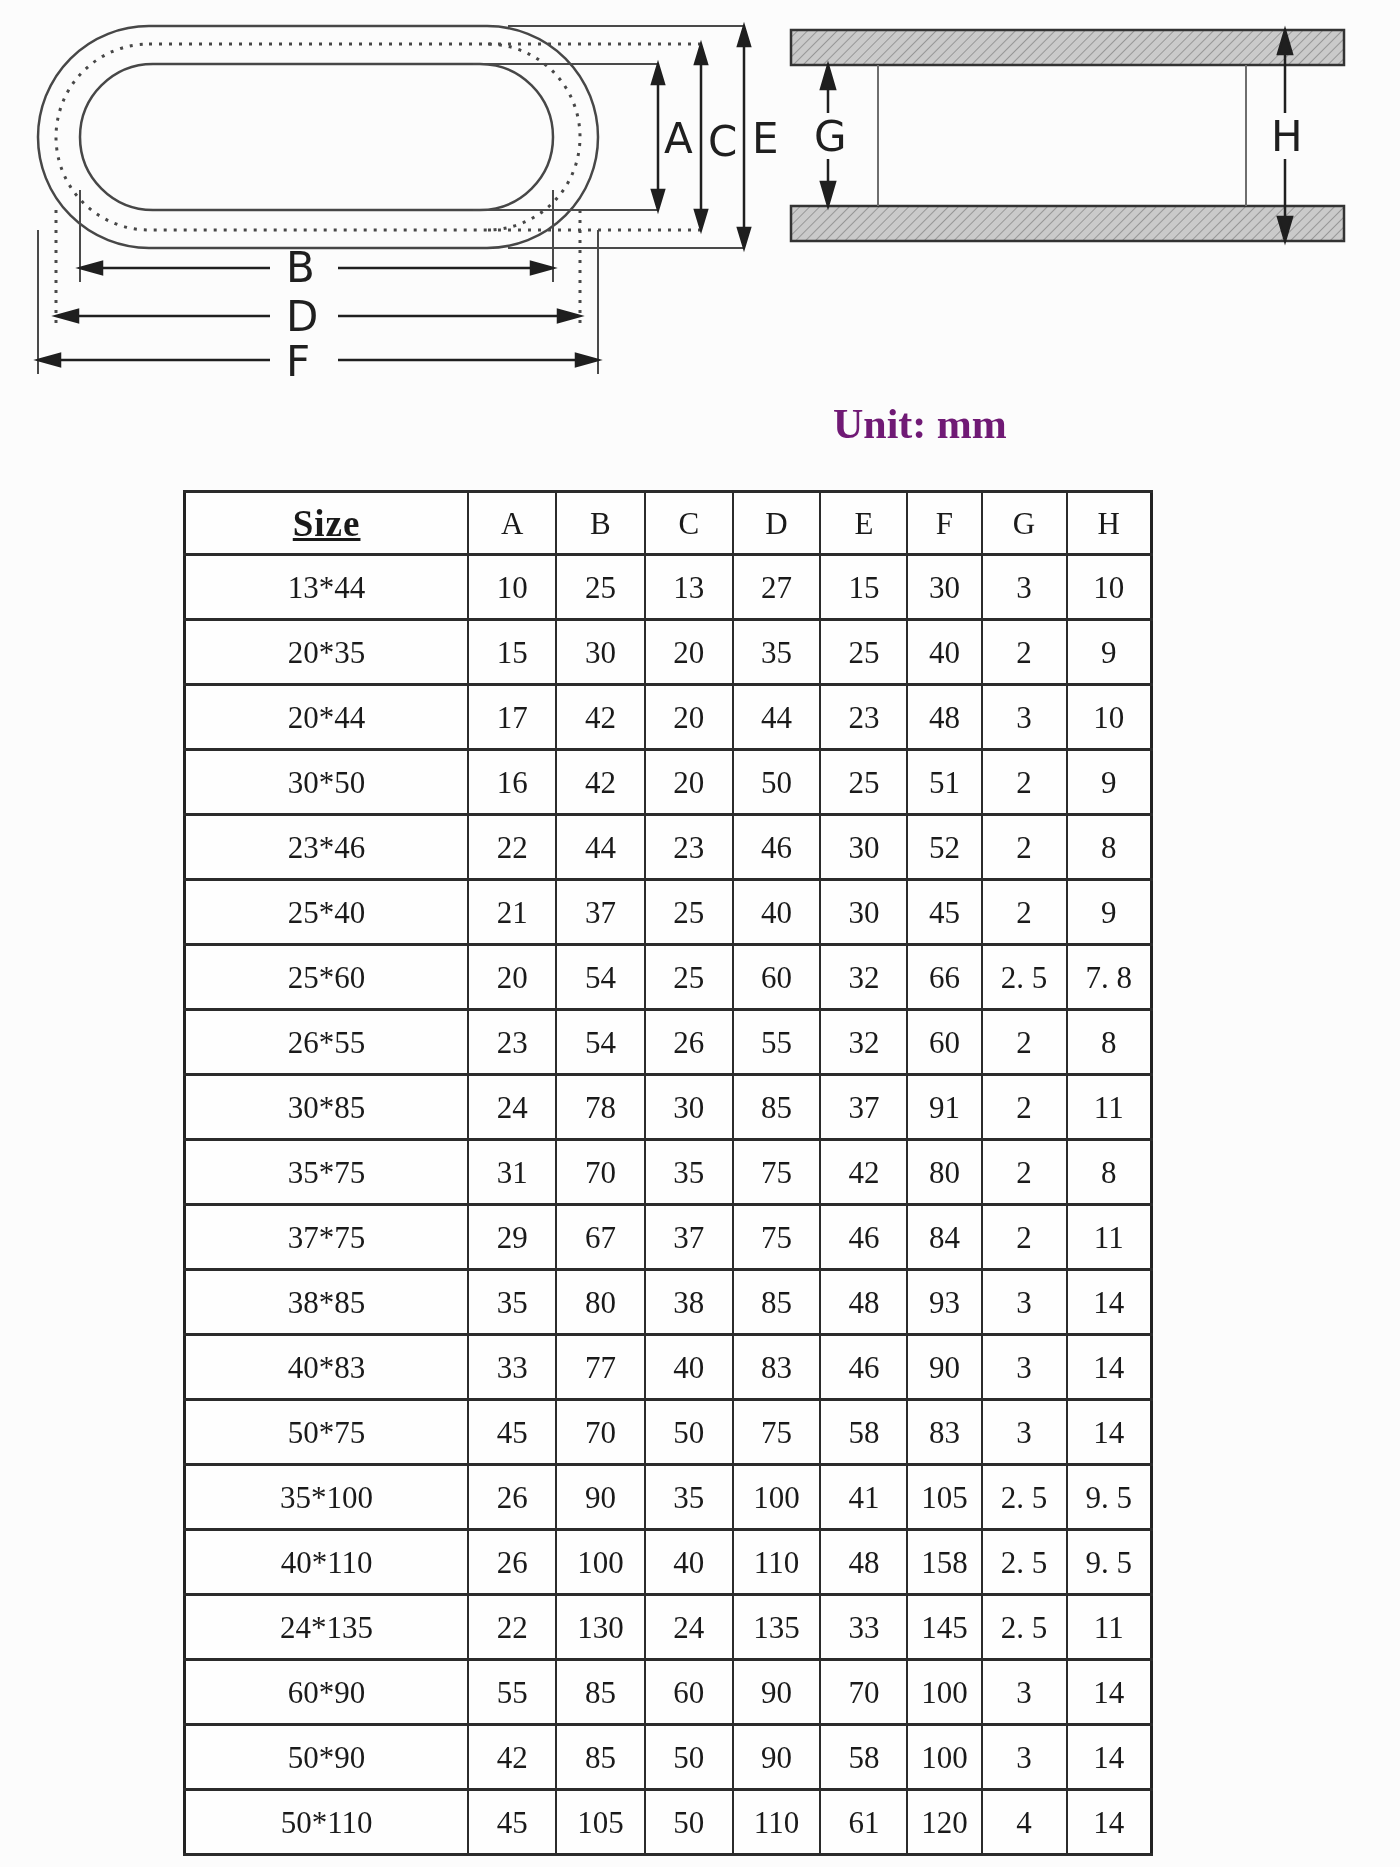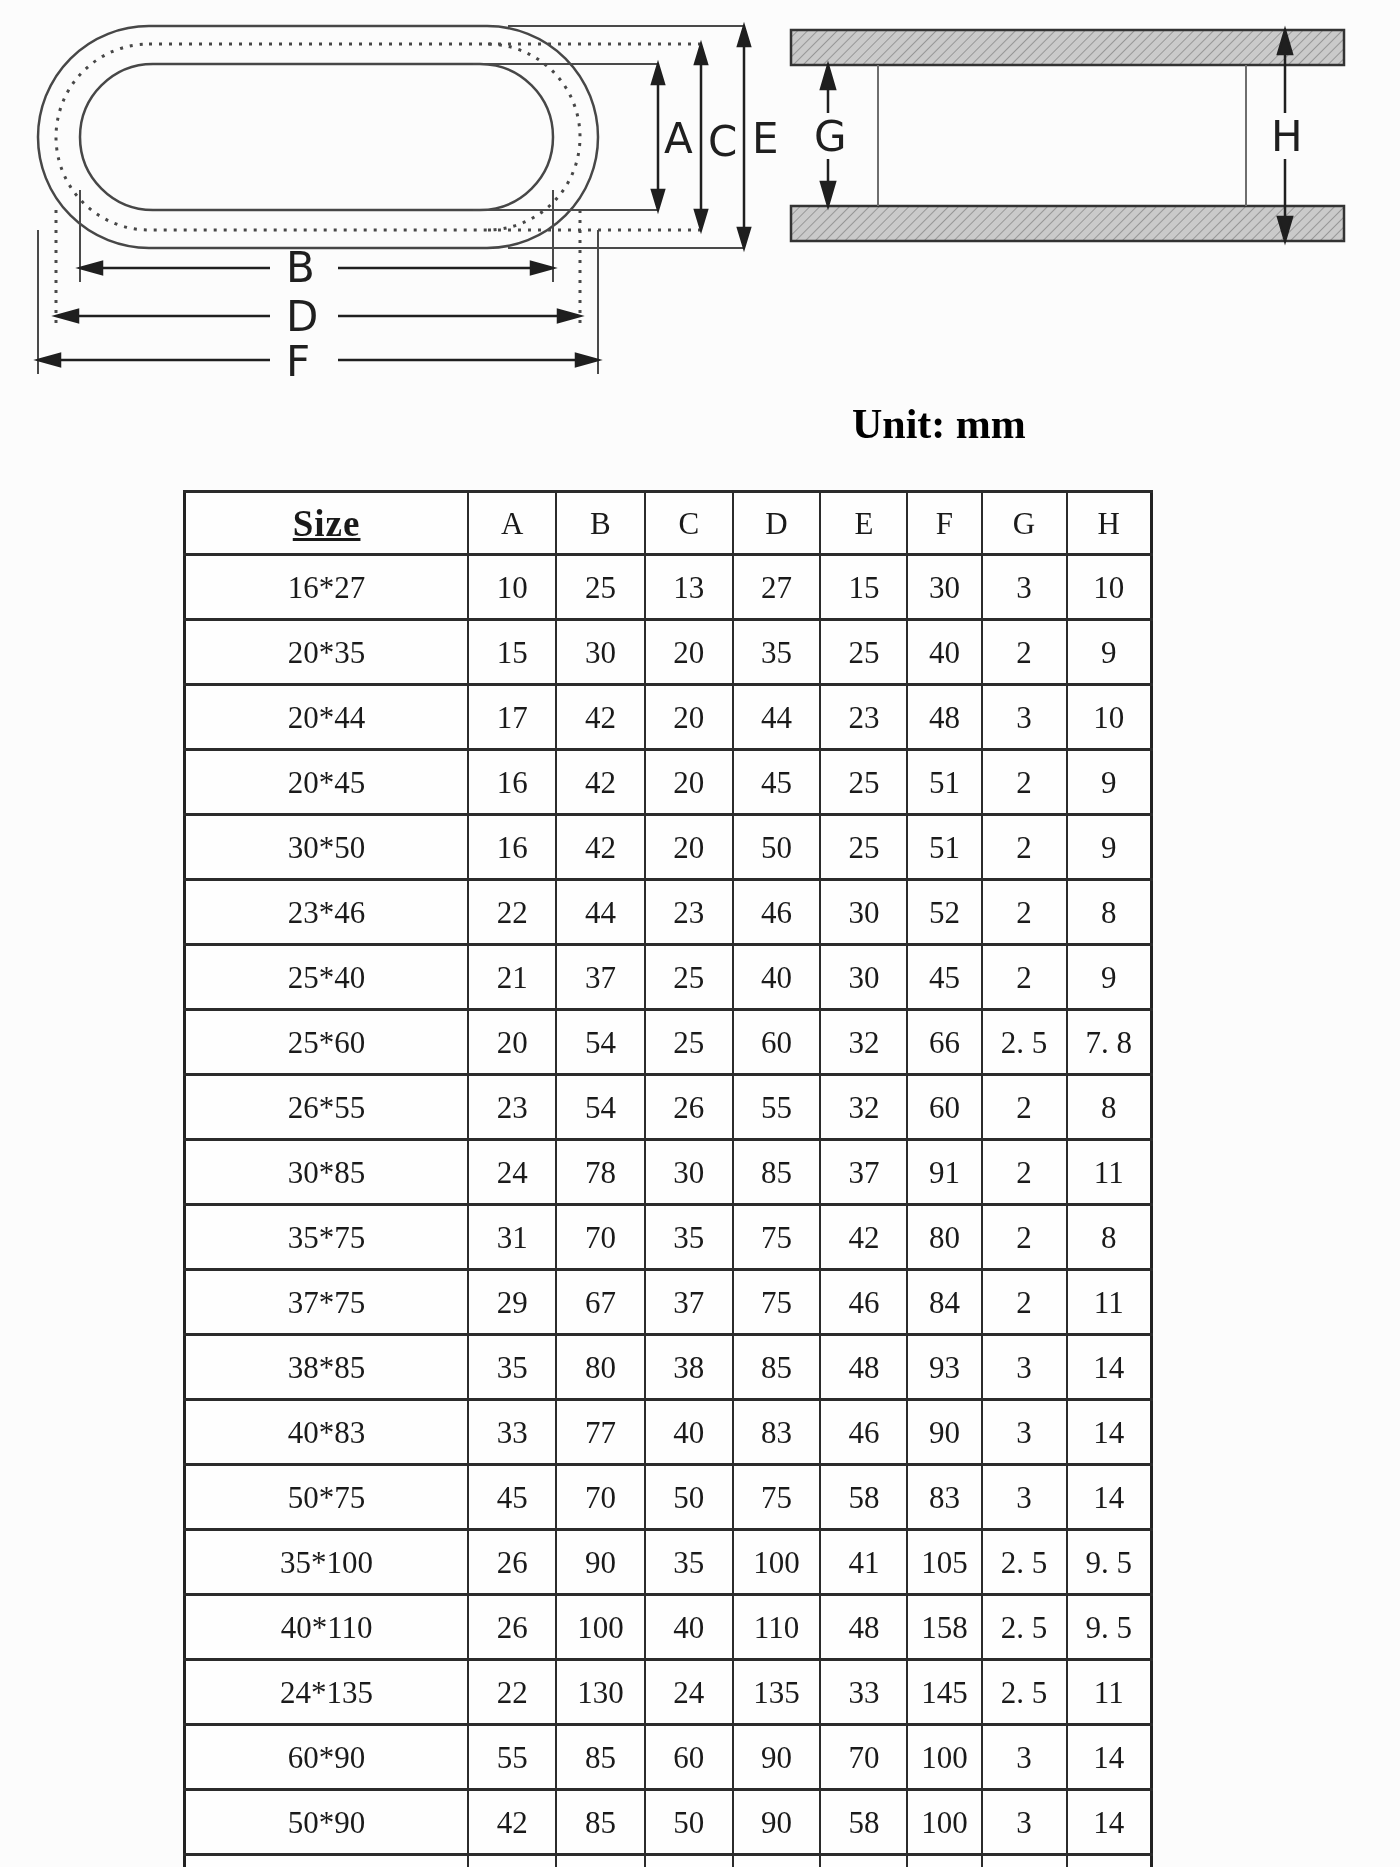--- a/index.html
+++ b/index.html
@@ -9,23 +9,23 @@
     overflow:hidden;margin:0 auto;
   }
   .diagram{position:absolute;}
   #oval-view{left:18px;top:10px;}
   #section-view{left:788px;top:10px;}
   .dim-text{
     font-family:"DejaVu Sans","Liberation Sans",sans-serif;
     font-size:42px;fill:#1f1f1f;
   }
   .unit-label{
-    position:absolute;left:852px;top:400px;width:200px;
+    position:absolute;left:833px;top:400px;width:200px;
     font-family:"Liberation Serif","DejaVu Serif",serif;
-    font-weight:bold;font-size:42px;color:#000000;white-space:nowrap;
+    font-weight:bold;font-size:42px;color:#701a75;white-space:nowrap;
   }
   table.spec{
     position:absolute;left:183px;top:490px;width:970px;
     border-collapse:collapse;table-layout:fixed;
     background:#fefefe;
   }
   table.spec col.c-size{width:29.4%;}
   table.spec col.c-a{width:9.1%;}
   table.spec col.c-b{width:9.2%;}
   table.spec col.c-c{width:9.1%;}
@@ -170,21 +170,21 @@
           <th>C</th>
           <th>D</th>
           <th>E</th>
           <th>F</th>
           <th>G</th>
           <th>H</th>
         </tr>
     </thead>
     <tbody id="body-rows">
         <tr>
-          <td>16*27</td>
+          <td>13*44</td>
           <td>10</td>
           <td>25</td>
           <td>13</td>
           <td>27</td>
           <td>15</td>
           <td>30</td>
           <td>3</td>
           <td>10</td>
         </tr>
         <tr>
@@ -201,31 +201,20 @@
         <tr>
           <td>20*44</td>
           <td>17</td>
           <td>42</td>
           <td>20</td>
           <td>44</td>
           <td>23</td>
           <td>48</td>
           <td>3</td>
           <td>10</td>
-        </tr>
-        <tr>
-          <td>20*45</td>
-          <td>16</td>
-          <td>42</td>
-          <td>20</td>
-          <td>45</td>
-          <td>25</td>
-          <td>51</td>
-          <td>2</td>
-          <td>9</td>
         </tr>
         <tr>
           <td>30*50</td>
           <td>16</td>
           <td>42</td>
           <td>20</td>
           <td>50</td>
           <td>25</td>
           <td>51</td>
           <td>2</td>

